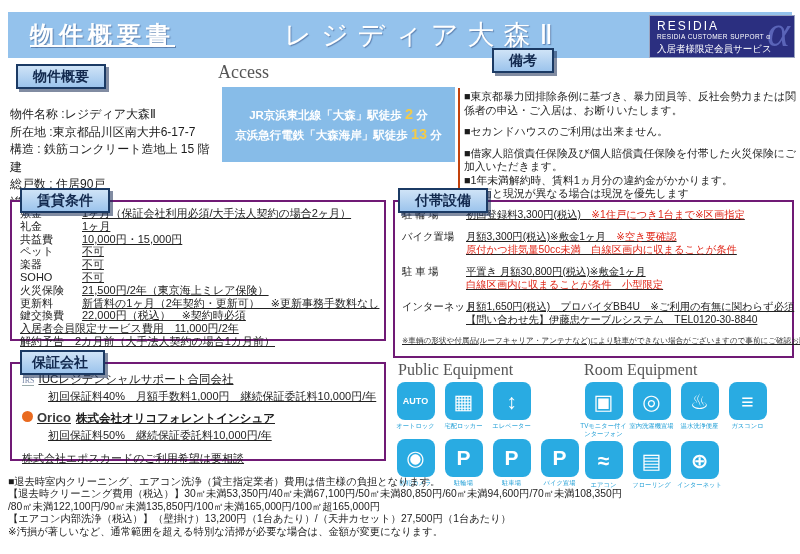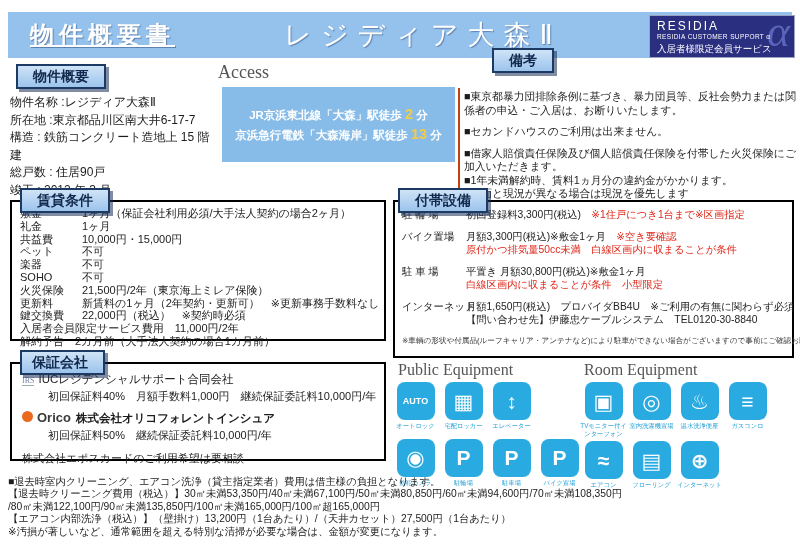--- a/index.html
+++ b/index.html
@@ -18,23 +18,23 @@
     border:1px solid #9aa4c0;color:#fff;overflow:hidden;}
   .logo-alpha{position:absolute;right:4px;top:-6px;font-family:"Liberation Serif",serif;
     font-style:italic;font-size:44px;color:#5a64b8;line-height:1;}
   .logo-l1{position:absolute;left:7px;top:3px;font-size:12px;letter-spacing:2px;}
   .logo-l2{position:absolute;left:7px;top:17px;font-size:6.5px;letter-spacing:.4px;white-space:nowrap;}
   .logo-l3{position:absolute;left:7px;top:27px;font-size:9.5px;white-space:nowrap;}
   
   .tab{position:absolute;display:inline-block;background:linear-gradient(#cfe3f7,#9cc4ec);
     border:2px solid #1b3a64;color:#12294e;font-weight:bold;font-size:14px;line-height:1.2;
     padding:2px 15px;box-shadow:3px 3px 0 rgba(25,45,85,.55);white-space:nowrap;z-index:3;}
-  .box{position:absolute;background:#fff;border:2px solid #000000;z-index:1;}
-  
-  .overview-lines{position:absolute;left:10px;top:94px;width:210px;font-size:12px;line-height:17.5px;color:#1c1c1c;}
+  .box{position:absolute;background:#fff;border:2px solid #701a75;z-index:1;text-decoration:underline;}
+  
+  .overview-lines{position:absolute;left:10px;top:106px;width:210px;font-size:12px;line-height:17.5px;color:#1c1c1c;}
   
   .serif-head{position:absolute;font-family:"Liberation Serif","DejaVu Serif",serif;color:#555;}
   .access-box{position:absolute;left:222px;top:87px;width:233px;height:75px;background:#87bce8;
     display:flex;flex-direction:column;justify-content:center;align-items:center;gap:3px;}
   .access-line{color:#fff;font-size:11.5px;font-weight:bold;white-space:nowrap;}
   .access-num{color:#f2cb4a;font-size:14.5px;font-weight:bold;}
   
   .remarks-body{position:absolute;left:458px;top:88px;width:336px;border-left:2px solid #c2410c;
     padding:2px 0 0 4px;font-size:10.8px;line-height:13.5px;color:#1c1c1c;}
   .remarks-body p{margin:0 0 8px 0;}

